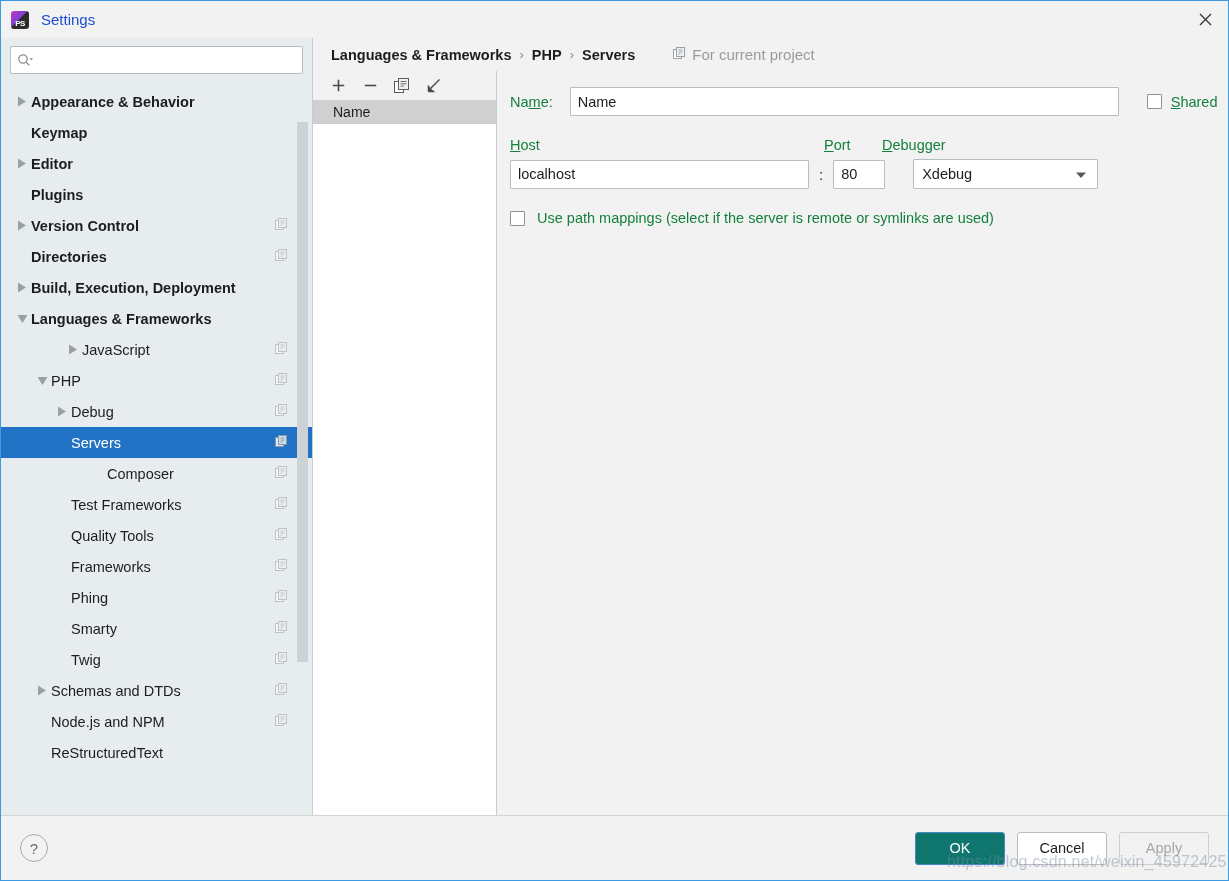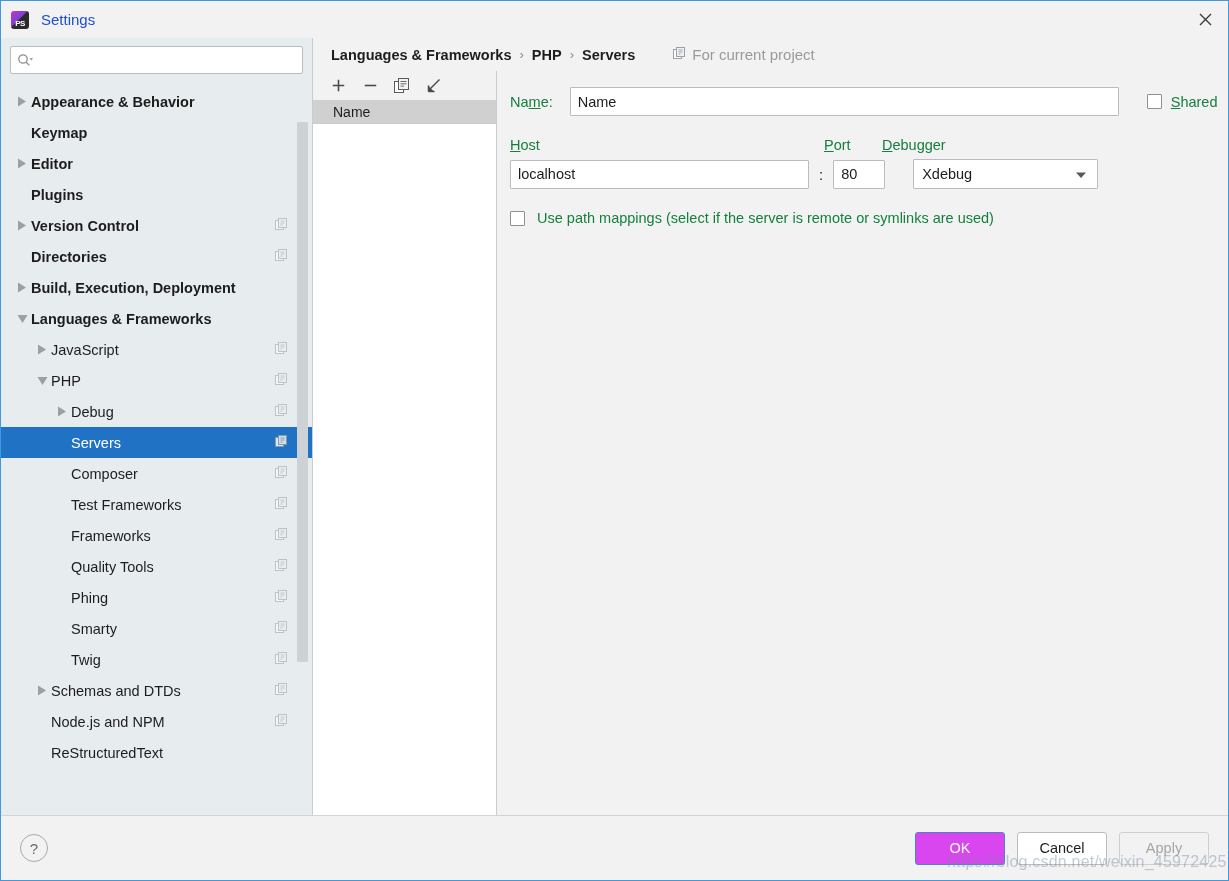--- a/index.html
+++ b/index.html
@@ -337,21 +337,21 @@
     border: 1px solid #bcbcbc;
     background: #ffffff;
     font-family: "Liberation Sans", sans-serif;
     font-size: 14.5px;
     color: #1d1d1d;
     cursor: default;
     margin-left: 12px;
     padding: 0 12px;
   }
   .btn.primary {
-    background: #d946ef;
+    background: #0f766e;
     border-color: #4786c6;
     color: #ffffff;
   }
   .btn.disabled {
     color: #a6a6a6;
     background: #f2f2f2;
     border-color: #cfcfcf;
   }
   .watermark {
     position: absolute;
@@ -450,21 +450,21 @@
             <span class="tree-label">Build, Execution, Deployment</span>
           </div>
           <div class="tree-row bold" style="padding-left: 12px;">
             <span class="tree-arrow">
               <svg width="11" height="10" viewBox="0 0 11 10">
                 <path d="M0.5 1 L10.5 1 L5.5 9 Z" fill="#9aa0a5"></path>
               </svg>
             </span>
             <span class="tree-label">Languages &amp; Frameworks</span>
           </div>
-          <div class="tree-row" style="padding-left: 32px;">
+          <div class="tree-row" style="padding-left: 32px; margin-left: 31px;">
             <span class="tree-arrow">
               <svg width="10" height="11" viewBox="0 0 10 11">
                 <path d="M1 0.5 L9 5.5 L1 10.5 Z" fill="#9aa0a5"></path>
               </svg>
             </span>
             <span class="tree-label">JavaScript</span>
             <span class="proj-icon"><svg width="13" height="13" viewBox="0 0 13 13">
                 <rect x="0.5" y="2.5" width="8" height="9" fill="#ffffff" stroke="#9aa0a5" stroke-width="1"></rect>
                 <rect x="3.5" y="0.5" width="8" height="9" fill="#eef1f3" stroke="#9aa0a5" stroke-width="1"></rect>
                 <path d="M5.5 3 h4 M5.5 5 h4 M5.5 7 h2" stroke="#9aa0a5" stroke-width="0.9"></path>
@@ -498,50 +498,50 @@
           </div>
           <div class="tree-row selected" style="padding-left: 52px;">
             <span class="tree-arrow"></span>
             <span class="tree-label">Servers</span>
             <span class="proj-icon"><svg width="13" height="13" viewBox="0 0 13 13">
                 <rect x="0.5" y="2.5" width="8" height="9" fill="#ffffff" stroke="#9aa0a5" stroke-width="1"></rect>
                 <rect x="3.5" y="0.5" width="8" height="9" fill="#eef1f3" stroke="#9aa0a5" stroke-width="1"></rect>
                 <path d="M5.5 3 h4 M5.5 5 h4 M5.5 7 h2" stroke="#9aa0a5" stroke-width="0.9"></path>
               </svg></span>
           </div>
+          <div class="tree-row" style="padding-left: 52px; margin-left: 36px;">
+            <span class="tree-arrow"></span>
+            <span class="tree-label">Composer</span>
+            <span class="proj-icon"><svg width="13" height="13" viewBox="0 0 13 13">
+                <rect x="0.5" y="2.5" width="8" height="9" fill="#ffffff" stroke="#9aa0a5" stroke-width="1"></rect>
+                <rect x="3.5" y="0.5" width="8" height="9" fill="#eef1f3" stroke="#9aa0a5" stroke-width="1"></rect>
+                <path d="M5.5 3 h4 M5.5 5 h4 M5.5 7 h2" stroke="#9aa0a5" stroke-width="0.9"></path>
+              </svg></span>
+          </div>
           <div class="tree-row" style="padding-left: 52px;">
             <span class="tree-arrow"></span>
-            <span class="tree-label">Composer</span>
+            <span class="tree-label">Test Frameworks</span>
             <span class="proj-icon"><svg width="13" height="13" viewBox="0 0 13 13">
                 <rect x="0.5" y="2.5" width="8" height="9" fill="#ffffff" stroke="#9aa0a5" stroke-width="1"></rect>
                 <rect x="3.5" y="0.5" width="8" height="9" fill="#eef1f3" stroke="#9aa0a5" stroke-width="1"></rect>
                 <path d="M5.5 3 h4 M5.5 5 h4 M5.5 7 h2" stroke="#9aa0a5" stroke-width="0.9"></path>
               </svg></span>
           </div>
           <div class="tree-row" style="padding-left: 52px;">
             <span class="tree-arrow"></span>
-            <span class="tree-label">Test Frameworks</span>
+            <span class="tree-label">Quality Tools</span>
             <span class="proj-icon"><svg width="13" height="13" viewBox="0 0 13 13">
                 <rect x="0.5" y="2.5" width="8" height="9" fill="#ffffff" stroke="#9aa0a5" stroke-width="1"></rect>
                 <rect x="3.5" y="0.5" width="8" height="9" fill="#eef1f3" stroke="#9aa0a5" stroke-width="1"></rect>
                 <path d="M5.5 3 h4 M5.5 5 h4 M5.5 7 h2" stroke="#9aa0a5" stroke-width="0.9"></path>
               </svg></span>
           </div>
           <div class="tree-row" style="padding-left: 52px;">
             <span class="tree-arrow"></span>
             <span class="tree-label">Frameworks</span>
-            <span class="proj-icon"><svg width="13" height="13" viewBox="0 0 13 13">
-                <rect x="0.5" y="2.5" width="8" height="9" fill="#ffffff" stroke="#9aa0a5" stroke-width="1"></rect>
-                <rect x="3.5" y="0.5" width="8" height="9" fill="#eef1f3" stroke="#9aa0a5" stroke-width="1"></rect>
-                <path d="M5.5 3 h4 M5.5 5 h4 M5.5 7 h2" stroke="#9aa0a5" stroke-width="0.9"></path>
-              </svg></span>
-          </div>
-          <div class="tree-row" style="padding-left: 52px;">
-            <span class="tree-arrow"></span>
-            <span class="tree-label">Quality Tools</span>
             <span class="proj-icon"><svg width="13" height="13" viewBox="0 0 13 13">
                 <rect x="0.5" y="2.5" width="8" height="9" fill="#ffffff" stroke="#9aa0a5" stroke-width="1"></rect>
                 <rect x="3.5" y="0.5" width="8" height="9" fill="#eef1f3" stroke="#9aa0a5" stroke-width="1"></rect>
                 <path d="M5.5 3 h4 M5.5 5 h4 M5.5 7 h2" stroke="#9aa0a5" stroke-width="0.9"></path>
               </svg></span>
           </div>
           <div class="tree-row" style="padding-left: 52px;">
             <span class="tree-arrow"></span>
             <span class="tree-label">Phing</span>
             <span class="proj-icon"><svg width="13" height="13" viewBox="0 0 13 13">

